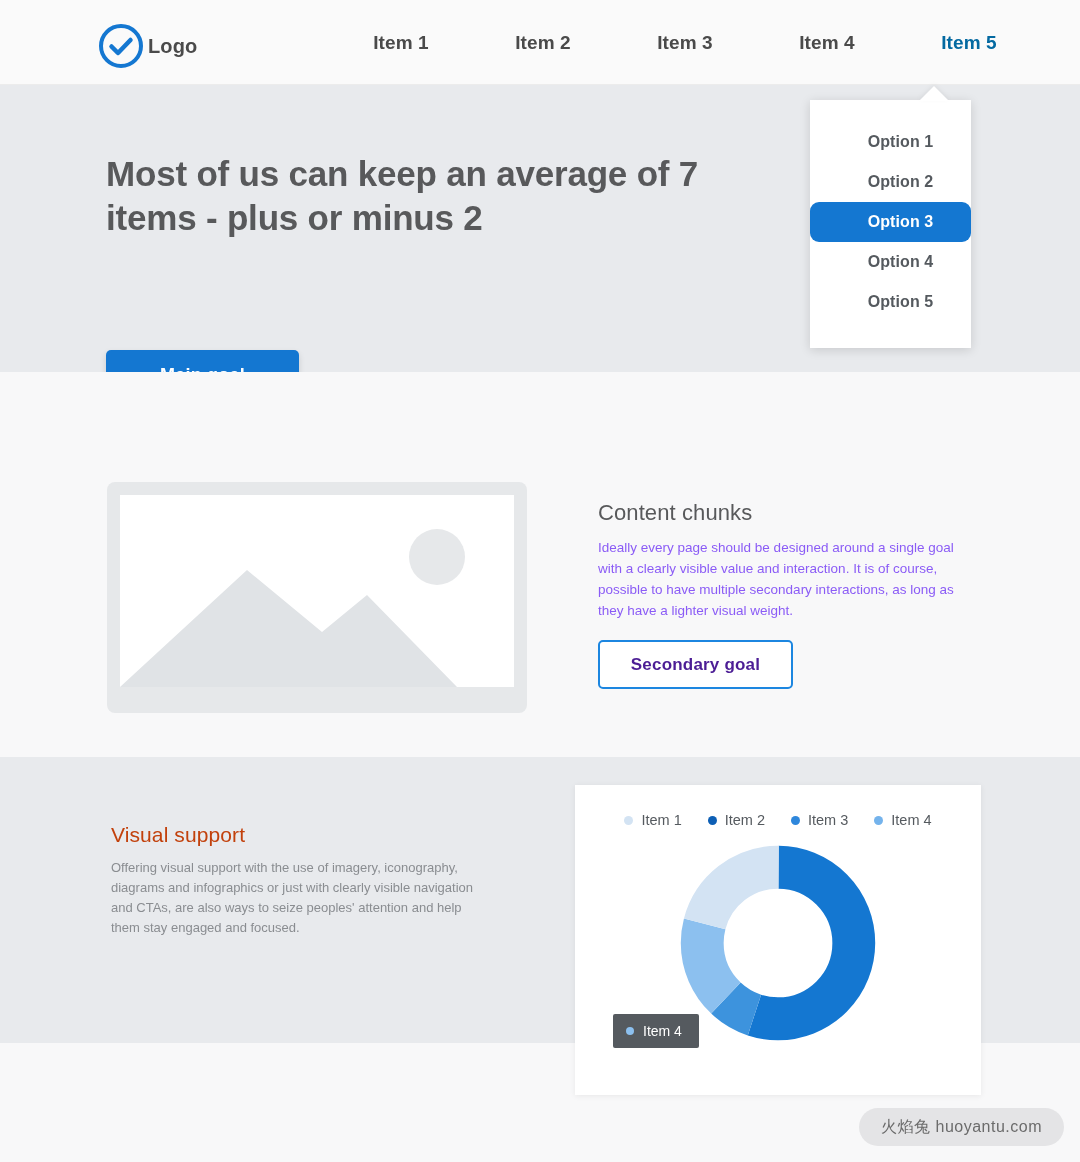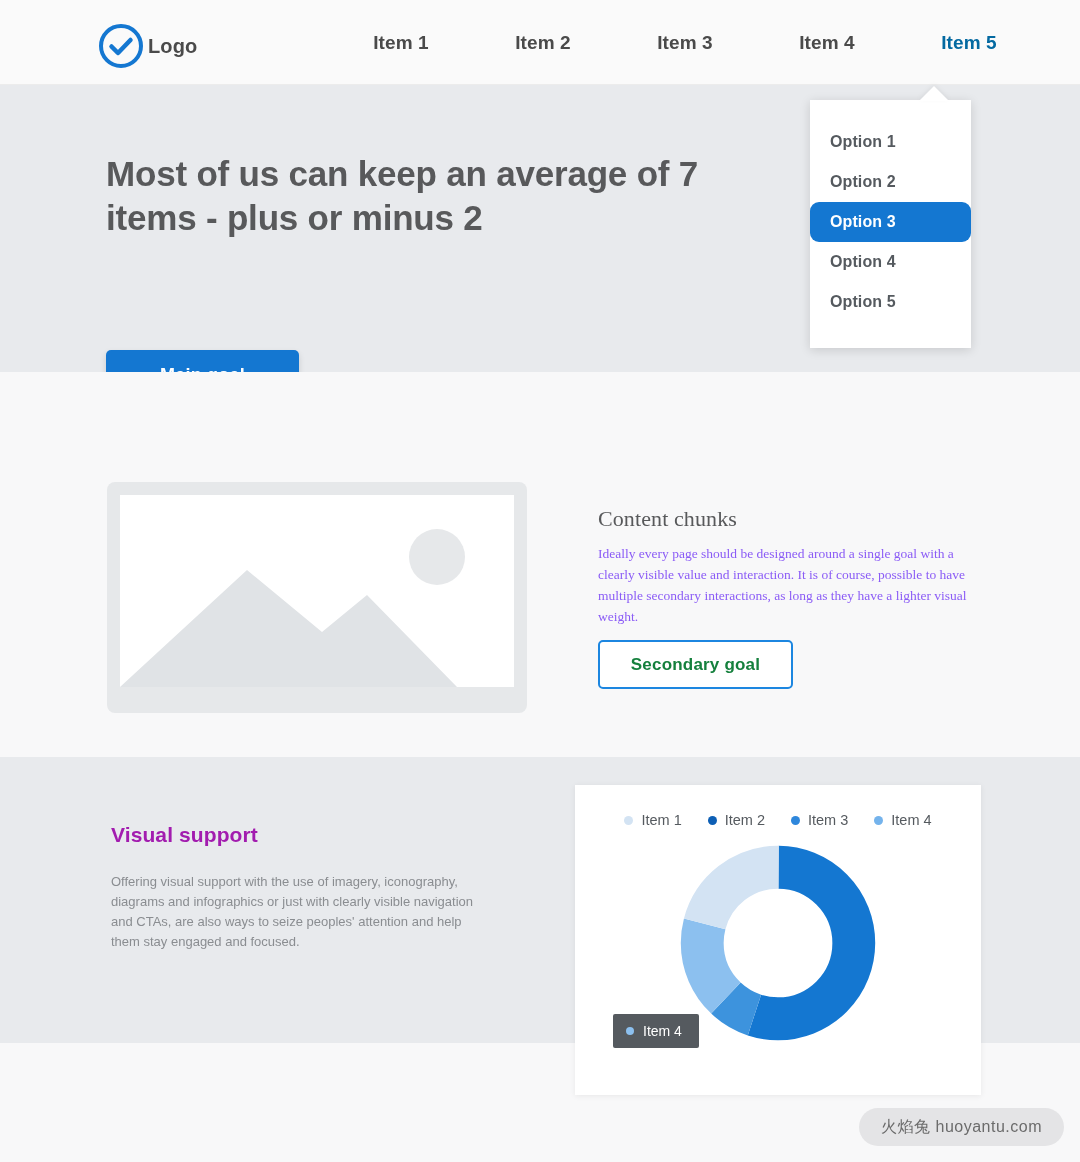--- a/index.html
+++ b/index.html
@@ -48,21 +48,21 @@
     position: absolute; left: 919px; top: 86px;
     width: 0; height: 0;
     border-left: 15px solid transparent;
     border-right: 15px solid transparent;
     border-bottom: 15px solid #ffffff;
     z-index: 41;
     filter: drop-shadow(0 -2px 2px rgba(0,0,0,.05));
   }
   .dd-item {
     font-size: 16px; font-weight: 700; color: #555a5f;
-    padding: 11px 0 11px 20px; cursor: pointer; letter-spacing: .1px;
+    padding: 11px 0 11px 20px; cursor: pointer; letter-spacing: .1px; text-align: center;
   }
   .dd-item.selected { background: #1477d1; color: #ffffff; border-radius: 9px; }
 
   
   .hero {
     position: absolute; top: 85px; left: 0; width: 1080px; height: 287px;
     background: #e8eaed;
   }
   .hero-title {
     position: absolute; left: 106px; top: 67px; width: 600px;
@@ -87,45 +87,45 @@
   .section2-title {
     position: absolute; top: 44px; left: 0; width: 1080px; text-align: center;
     font-size: 27px; font-weight: 400; color: #58595b; letter-spacing: .1px;
   }
   .img-placeholder {
     position: absolute; left: 107px; top: 110px;
     width: 420px; height: 231px;
     background: #e6e8ea; border-radius: 8px;
     overflow: hidden;
   }
-  .content-col { position: absolute; left: 598px; top: 134px; width: 400px; font-family: Liberation Serif, serif; }
+  .content-col { position: absolute; left: 598px; top: 128px; width: 400px; }
   .content-title {
     font-size: 22px; font-weight: 400; color: #58595b; margin-bottom: 12px;
     letter-spacing: .1px;
   }
   .content-body {
     font-size: 13.5px; color: #8b5cf6; line-height: 1.55; width: 380px;
   }
   .btn-outline {
     position: absolute; left: 598px; top: 268px;
     width: 195px; height: 49px; border: 2px solid #1c86e0; border-radius: 5px;
-    background: #ffffff; color: #15803d;
+    background: #ffffff; color: #4c1d95;
     font-family: "Liberation Sans", sans-serif;
     font-size: 17px; font-weight: 700; cursor: pointer;
     letter-spacing: .2px;
   }
 
   
   .section3 {
     position: absolute; top: 757px; left: 0; width: 1080px; height: 286px;
     background: #e8eaed;
   }
   .visual-col { position: absolute; left: 111px; top: 66px; width: 390px; }
   .visual-title {
-    font-size: 21px; font-weight: 700; color: #a21caf; margin-bottom: 25px;
+    font-size: 21px; font-weight: 400; color: #c2410c; margin-bottom: 11px;
     letter-spacing: .1px;
   }
   .visual-body {
     font-size: 13px; color: #8a8d91; line-height: 1.55; width: 378px;
   }
 
   
   .chart-card {
     position: absolute; left: 575px; top: 785px;
     width: 406px; height: 310px;

